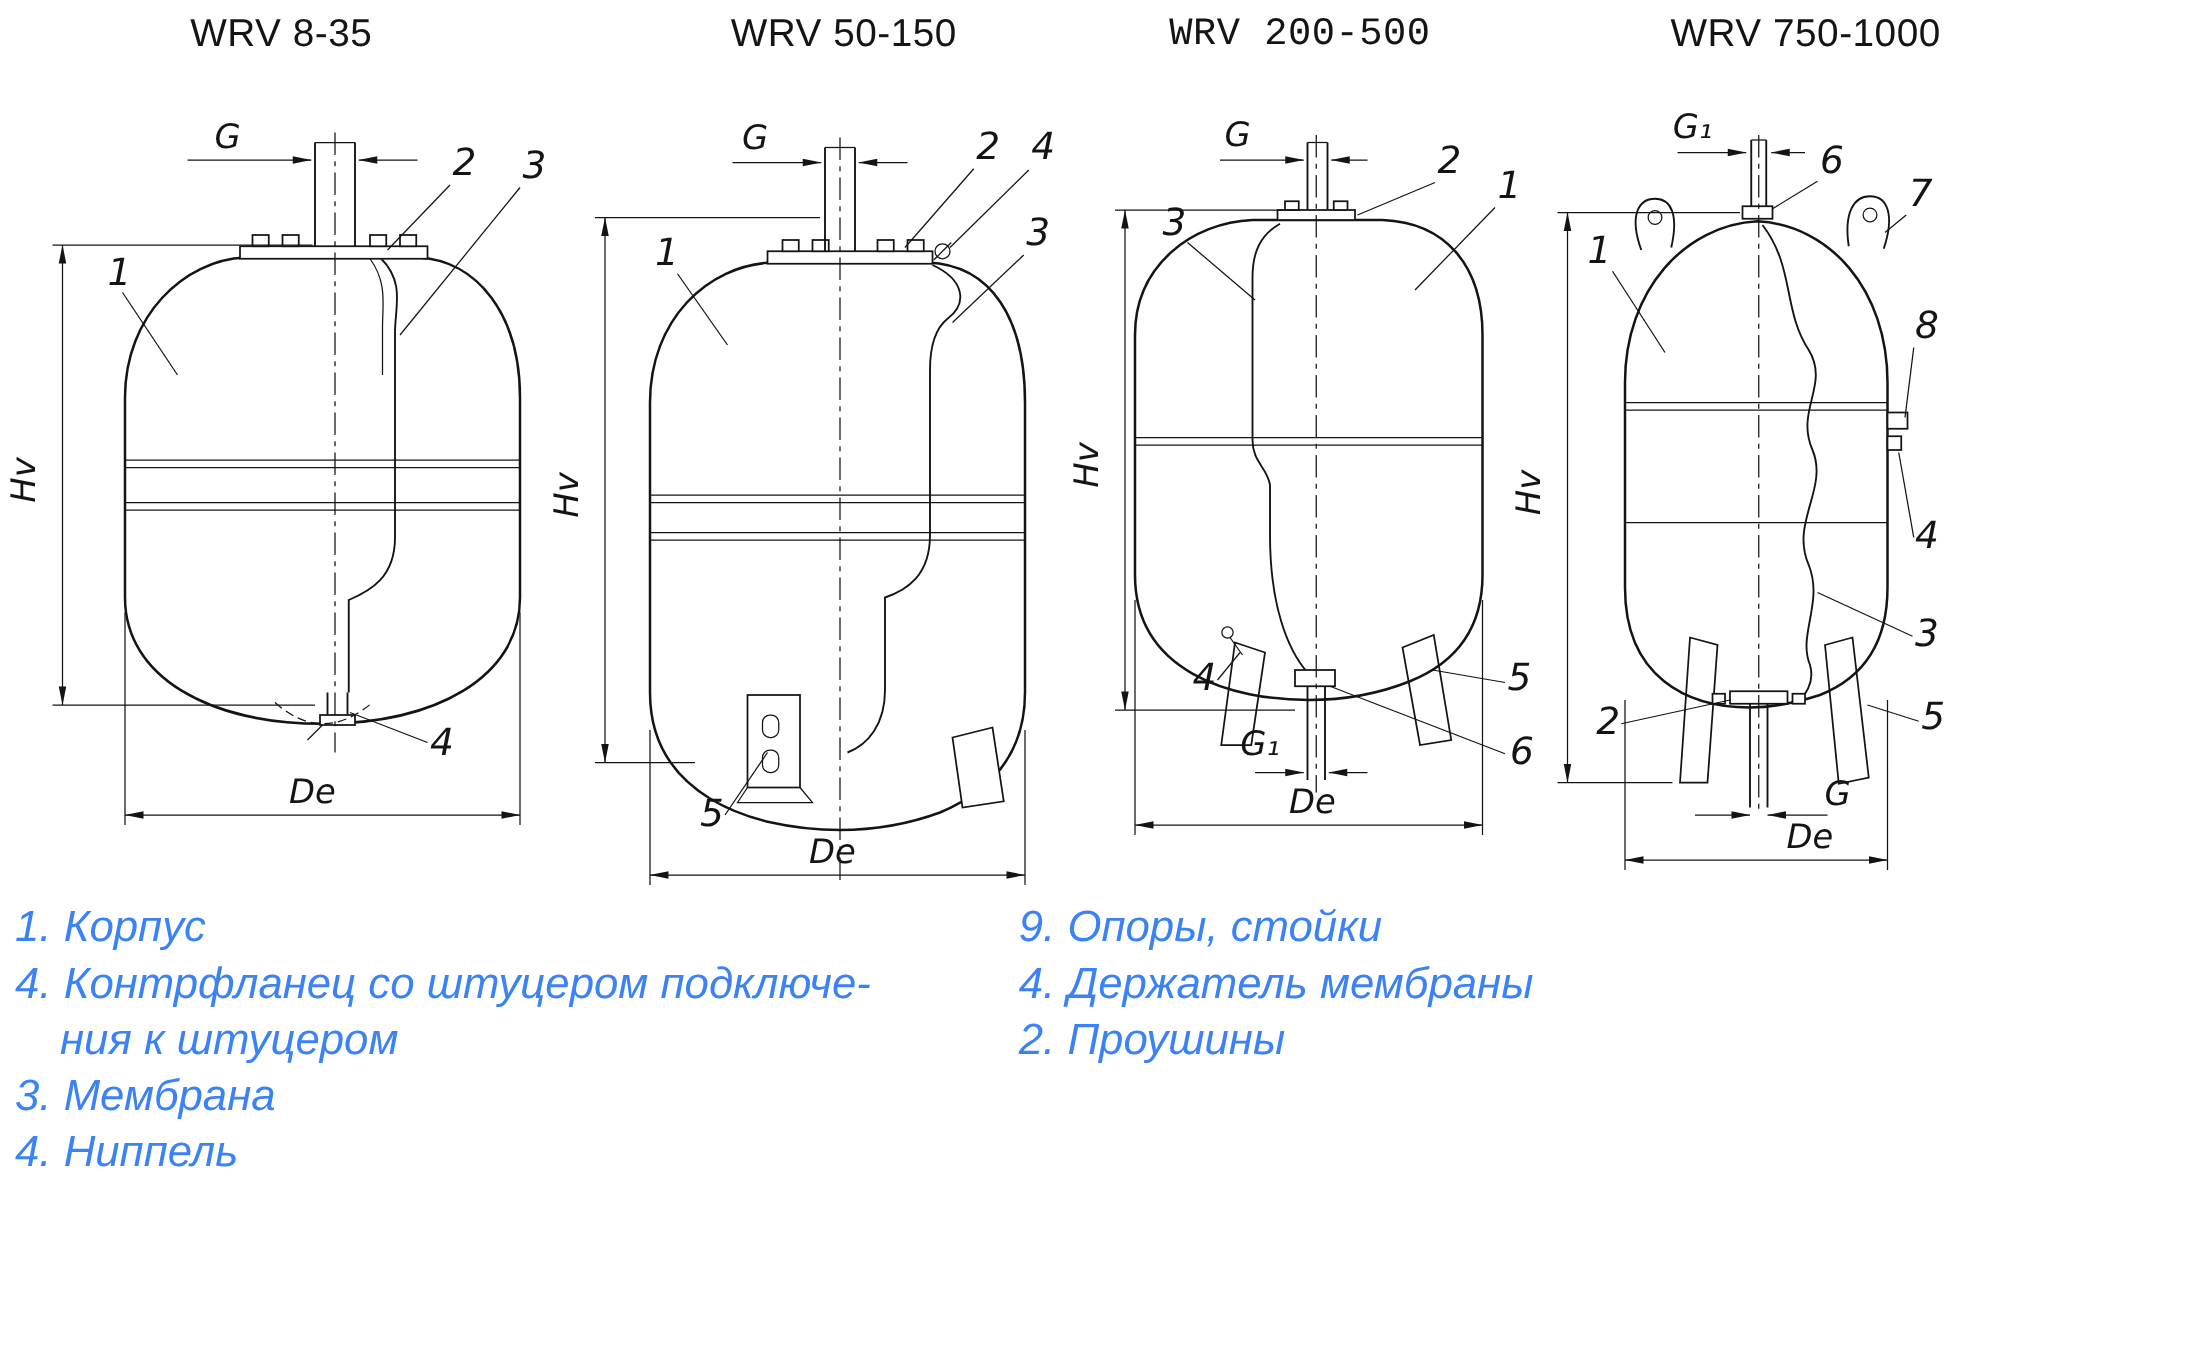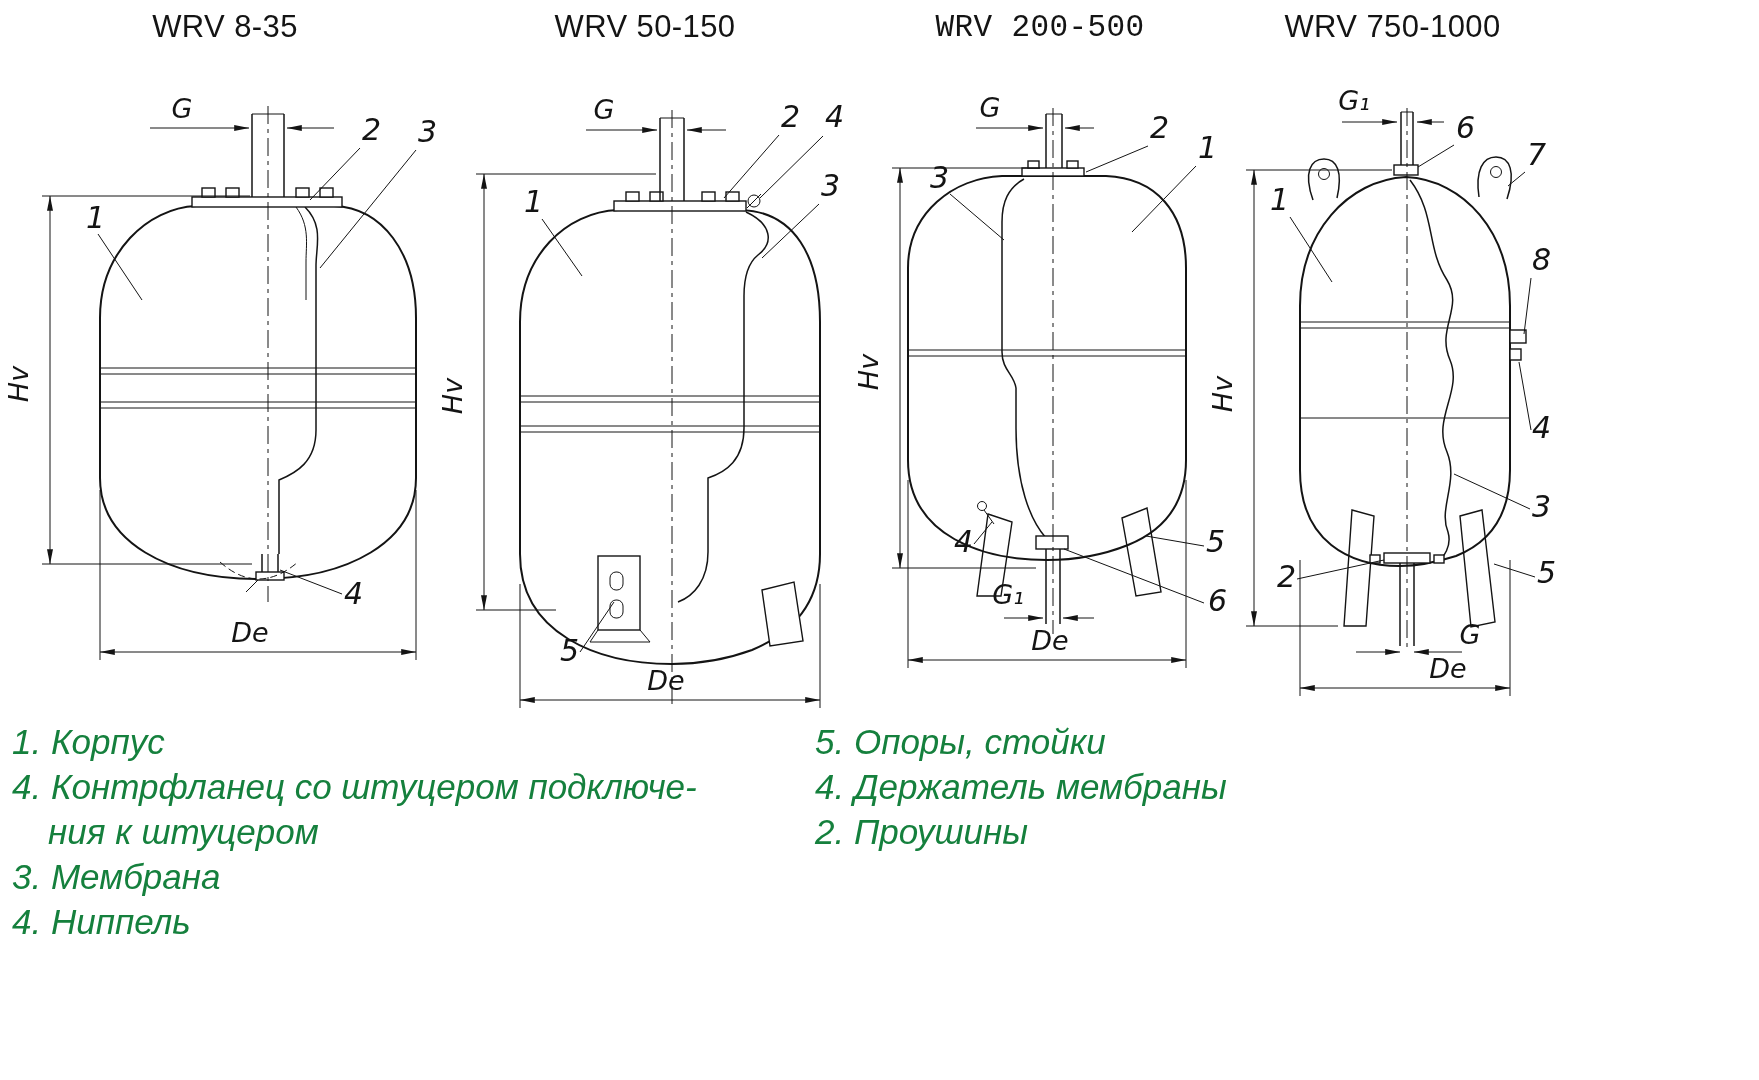--- a/index.html
+++ b/index.html
@@ -1,24 +1,24 @@
 <!DOCTYPE html>
 <html><head>
 <meta charset="utf-8">
 <style>
   html,body{margin:0;padding:0;background:#fff;}
   .canvas{position:relative;width:1759px;height:1021px;background:#fff;overflow:hidden;
           font-family:"Liberation Sans",sans-serif;color:#141414;}
   .title{position:absolute;top:6px;height:42px;display:flex;align-items:center;justify-content:center;
          font-size:31px;letter-spacing:.4px;color:#141414;}
   #title1{left:110px;width:230px;}
-  #title2{left:530px;width:230px;}
+  #title2{left:560px;width:230px;}
   #title3{left:910px;width:260px;font-family:Liberation Mono, monospace;}
-  #title4{left:1260px;width:265px;}
-  .legend-line{position:absolute;white-space:nowrap;font-style:italic;font-size:35px;color:#15803d;}
+  #title4{left:1312px;width:265px;}
+  .legend-line{position:absolute;white-space:nowrap;font-style:italic;font-size:35px;color:#3b82f6;}
   svg{position:absolute;left:0;top:0;}
   svg text{font-family:"DejaVu Sans",sans-serif;fill:#141414;}
   .dim{font-style:italic;font-size:27px;}
   .callout{font-style:italic;font-size:30px;}
   .ol{fill:none;stroke:#141414;stroke-width:2;}
   .med{fill:none;stroke:#141414;stroke-width:1.5;}
   .thin{fill:none;stroke:#141414;stroke-width:1;}
   .cl{fill:none;stroke:#141414;stroke-width:1;stroke-dasharray:18 5 4 5;}
   .dash{fill:none;stroke:#141414;stroke-width:1;stroke-dasharray:7 4;}
   .wh{fill:#fff;stroke:#141414;stroke-width:1.4;}
@@ -273,17 +273,17 @@
       <text class="callout" x="1537" y="583">5</text>
       <text class="callout" x="1277" y="587">2</text>
     </g>
   </svg>
 
   <div class="legend-line" style="left:12px;top:722px">1. Корпус</div>
   <div class="legend-line" style="left:12px;top:767px">4. Контрфланец со штуцером подключе-</div>
   <div class="legend-line" style="left:48px;top:812px">ния к штуцером</div>
   <div class="legend-line" style="left:12px;top:857px">3. Мембрана</div>
   <div class="legend-line" style="left:12px;top:902px">4. Ниппель</div>
-  <div class="legend-line" style="left:815px;top:722px">5. Опоры, стойки</div>
+  <div class="legend-line" style="left:815px;top:722px">9. Опоры, стойки</div>
   <div class="legend-line" style="left:815px;top:767px">4. Держатель мембраны</div>
   <div class="legend-line" style="left:815px;top:812px">2. Проушины</div>
 
 </div>
 
 </body></html>

